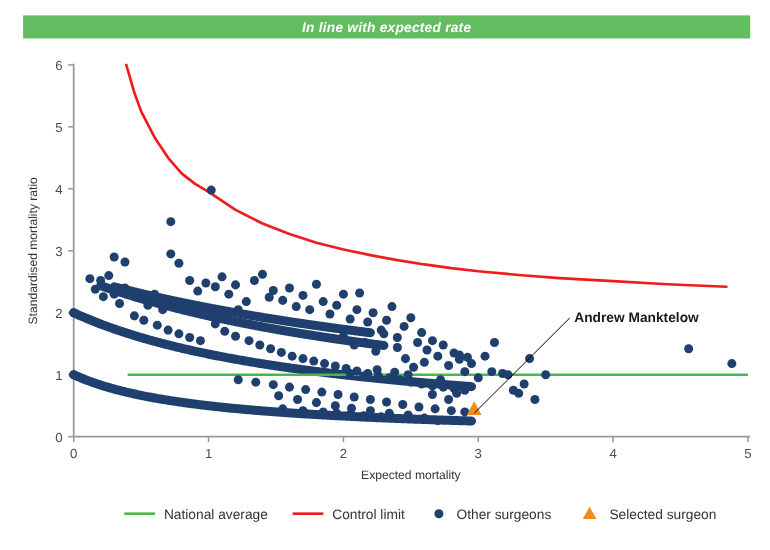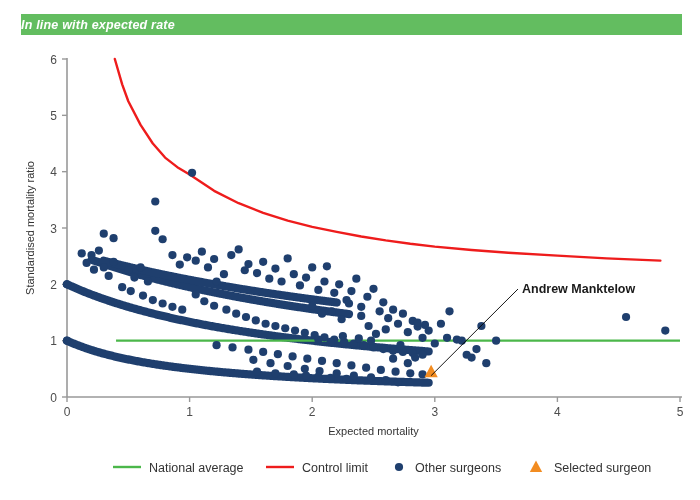--- a/index.html
+++ b/index.html
@@ -25,21 +25,21 @@
   
   .banner {
     position: absolute;
     left: 21px;
     top: 14px;
     width: 661px;
     height: 21px;
     background: #63bd60;
     display: flex;
     align-items: center;
-    justify-content: flex-start;
+    justify-content: center;
   }
   .banner-text {
     color: #ffffff;
     font-size: 12.5px;
     font-style: italic;
     font-weight: bold;
     letter-spacing: 0.2px;
     white-space: nowrap;
   }
 

